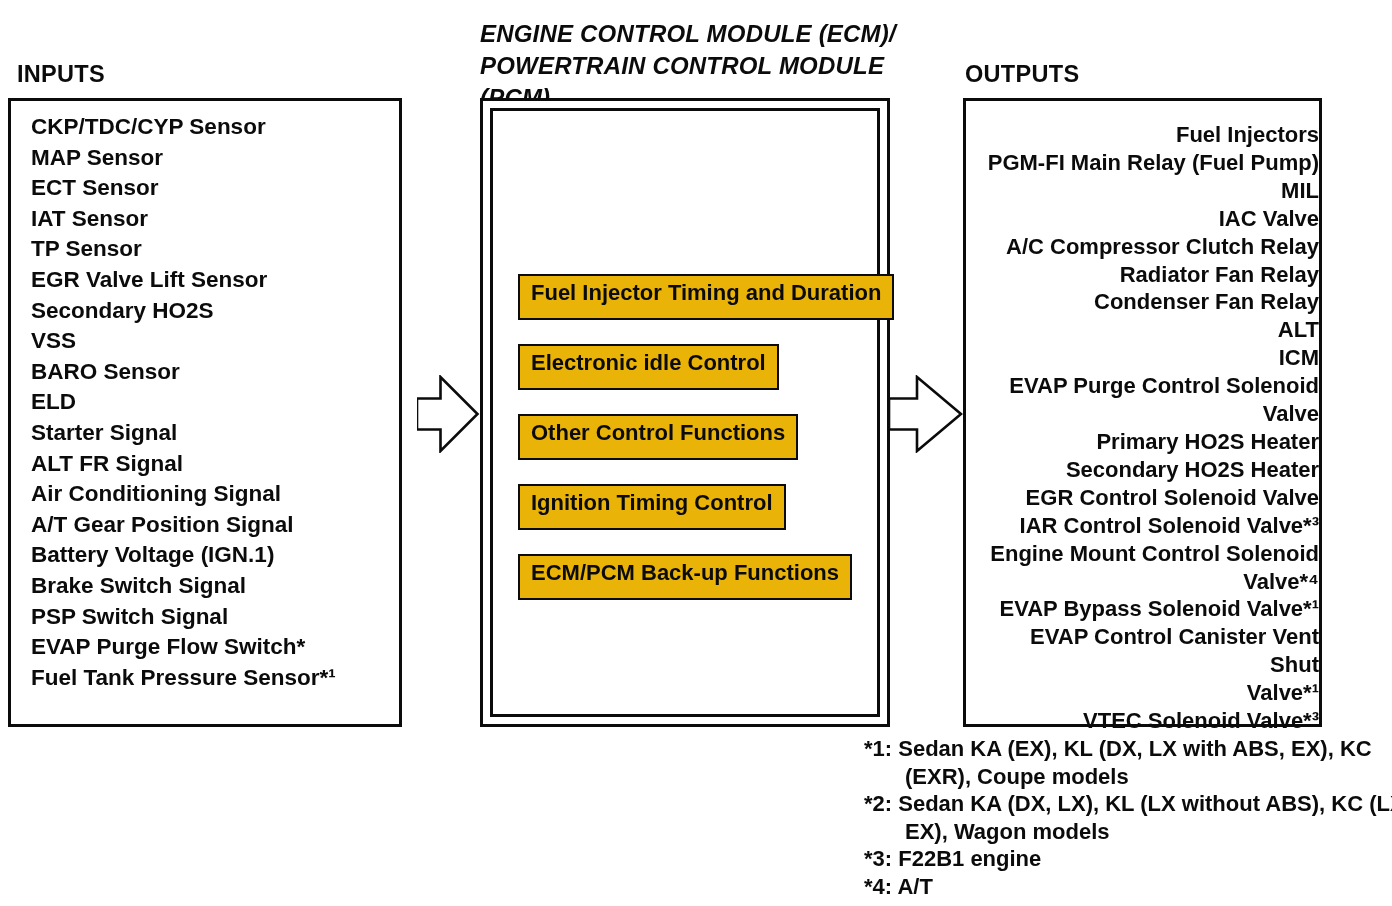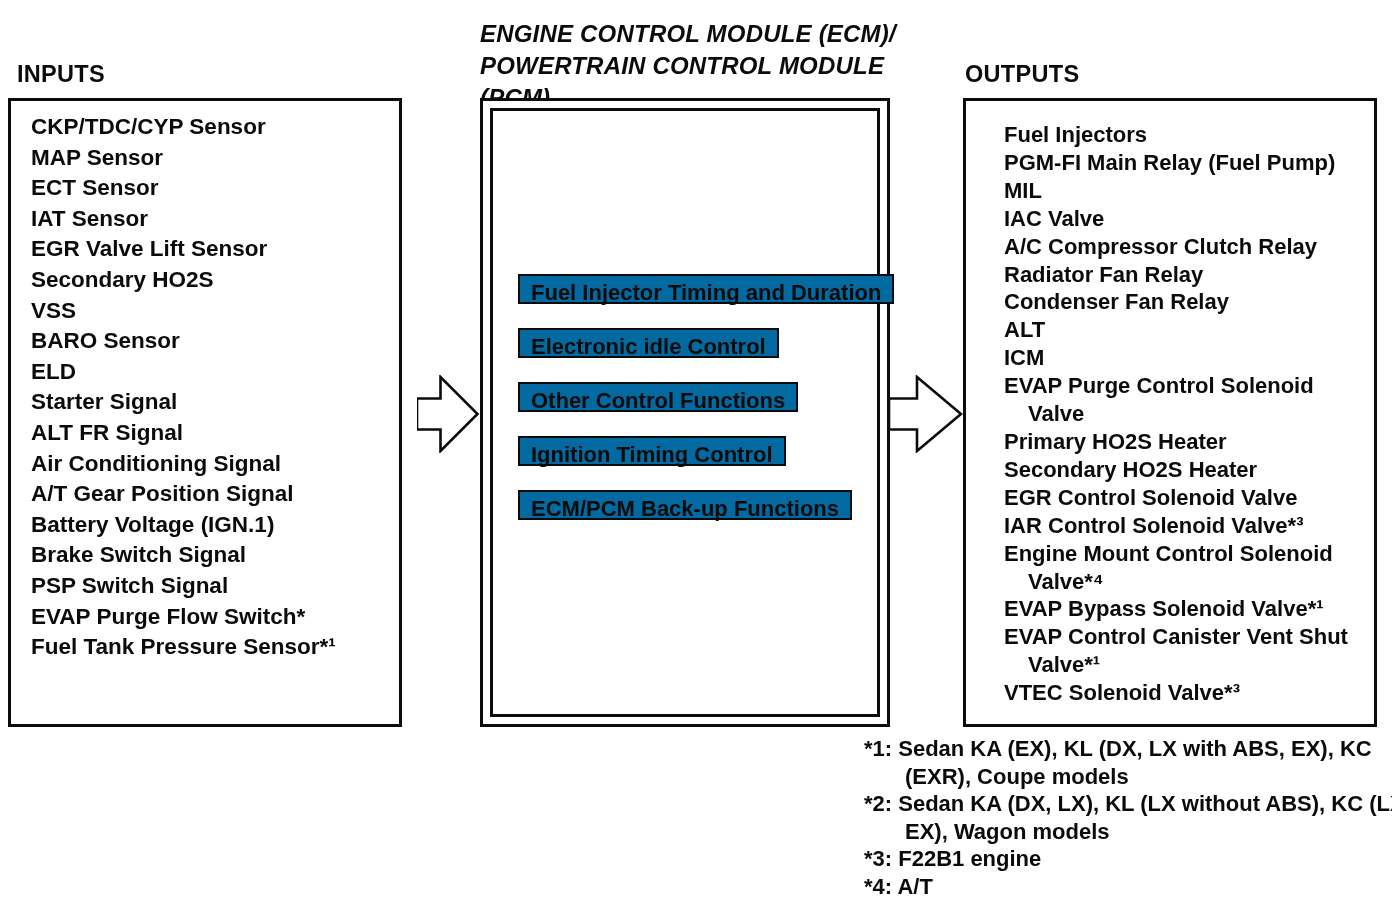--- a/index.html
+++ b/index.html
@@ -13,24 +13,24 @@
   .outputs-label{left:927px;top:61px;margin-left:38px;}
   .ecm-title{position:absolute;left:480px;top:18px;font-size:24px;line-height:32px;white-space:pre-line;letter-spacing:.2px;font-style:italic;}
 
   .box{position:absolute;border:3px solid #0b0b0b;box-sizing:border-box;background:#ffffff;}
   .inputs-box{left:8px;top:98px;width:394px;height:629px;padding:11px 0 0 20px;}
   .in-item{font-size:22.5px;line-height:30.6px;white-space:nowrap;}
 
   .ecm-outer{left:480px;top:98px;width:410px;height:629px;padding:7px;}
   .ecm-inner{width:100%;height:100%;border:3px solid #0b0b0b;box-sizing:border-box;position:relative;}
   .fn-col{position:absolute;left:25px;top:163px;display:flex;flex-direction:column;align-items:flex-start;gap:24px;}
-  .fn-box{border:2.5px solid #0b0b0b;box-sizing:border-box;height:30px;line-height:33px;
-          padding:0 11px;font-size:22px;white-space:nowrap;background:#0369a1;}
+  .fn-box{border:2.5px solid #0b0b0b;box-sizing:border-box;height:46px;line-height:33px;
+          padding:0 11px;font-size:22px;white-space:nowrap;background:#eab308;}
 
-  .outputs-box{left:963px;top:98px;width:414px;height:629px;padding:20px 0 0 38px;}
+  .outputs-box{left:963px;top:98px;width:359px;height:629px;padding:20px 0 0 21px;text-align:right;}
   .out-item{font-size:22px;line-height:27.9px;white-space:pre-wrap;padding-left:24px;text-indent:-24px;}
 
   .arrow{position:absolute;}
   .arrow-1{left:417px;top:375px;}
   .arrow-2{left:889px;top:375px;}
 
   .footnotes{position:absolute;left:820px;top:735px;width:600px;margin-left:44px;}
   .footnote{font-size:22px;line-height:27.5px;white-space:pre-wrap;padding-left:41px;text-indent:-41px;}
 </style>
 </head>
@@ -44,20 +44,21 @@
 POWERTRAIN CONTROL MODULE
 (PCM)</div>
 
   <div class="col-label outputs-label">OUTPUTS</div>
 
   <div class="box inputs-box">
       <div class="in-item">CKP/TDC/CYP Sensor</div>
       <div class="in-item">MAP Sensor</div>
       <div class="in-item">ECT Sensor</div>
       <div class="in-item">IAT Sensor</div>
+      <div class="in-item">TP Sensor</div>
       <div class="in-item">EGR Valve Lift Sensor</div>
       <div class="in-item">Secondary HO2S</div>
       <div class="in-item">VSS</div>
       <div class="in-item">BARO Sensor</div>
       <div class="in-item">ELD</div>
       <div class="in-item">Starter Signal</div>
       <div class="in-item">ALT FR Signal</div>
       <div class="in-item">Air Conditioning Signal</div>
       <div class="in-item">A/T Gear Position Signal</div>
       <div class="in-item">Battery Voltage (IGN.1)</div>

